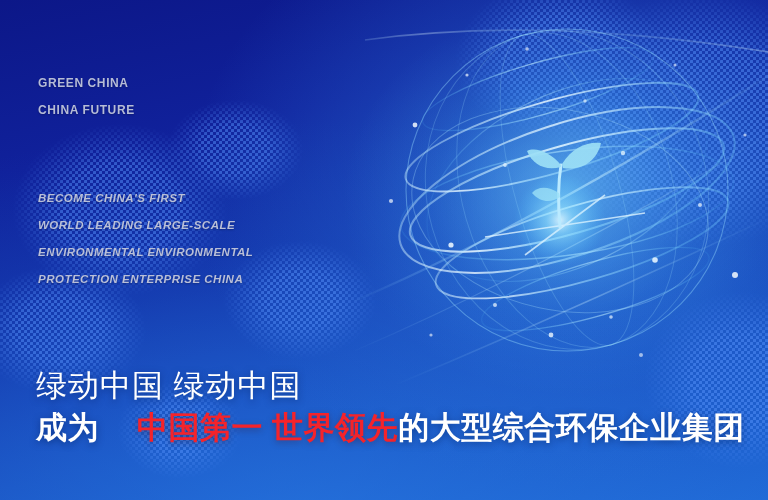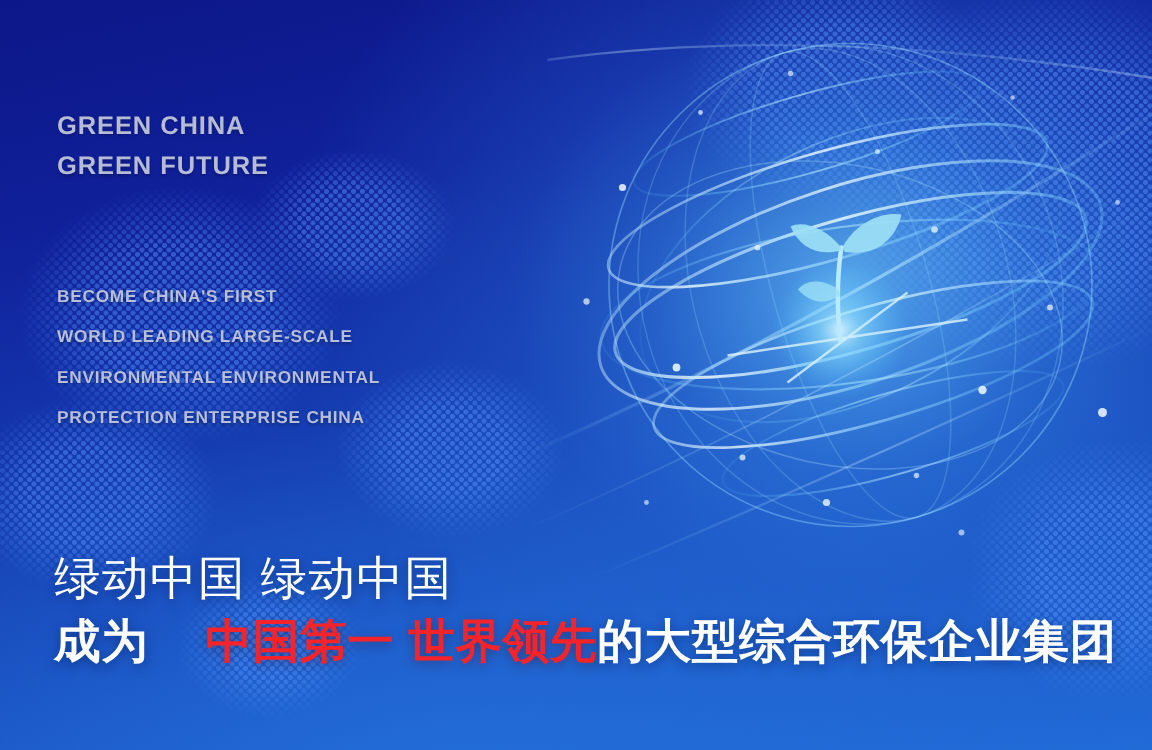--- a/index.html
+++ b/index.html
@@ -49,24 +49,24 @@
     background:radial-gradient(ellipse 300px 260px at 567px 200px, rgba(130,215,255,0.35) 0%, rgba(70,170,250,0.12) 45%, rgba(0,0,0,0) 75%);
     pointer-events:none;
   }
 
   
   .globe{position:absolute;left:355px;top:5px;width:420px;height:380px;}
 
   
   .en-top{position:absolute;left:38px;top:70px;}
   .en-top div{
-    color:#b6bcd6;font-size:17px;font-weight:bold;letter-spacing:.6px;
+    color:#b6bcd6;font-size:12px;font-weight:bold;letter-spacing:.6px;
     line-height:27px;text-shadow:0 1px 2px rgba(0,0,0,.25);
   }
-  .en-body{position:absolute;left:38px;top:185px;}
+  .en-body{position:absolute;left:38px;top:185px;font-style:italic;}
   .en-body div{
     color:#b9bfd8;font-size:11.5px;font-weight:bold;letter-spacing:.5px;
     line-height:27px;text-shadow:0 1px 2px rgba(0,0,0,.25);
   }
   .headline{position:absolute;left:36px;top:366px;width:730px;}
   .hl1{
     color:#ffffff;font-size:31px;font-weight:400;letter-spacing:1px;
     line-height:40px;white-space:nowrap;
     text-shadow:0 2px 7px rgba(0,30,90,.5);
   }
@@ -174,21 +174,21 @@
       <circle cx="390" cy="130" r="1.6" opacity="0.6"></circle>
       <circle cx="76" cy="330" r="1.6" opacity="0.6"></circle>
       <circle cx="286" cy="350" r="2.0" opacity="0.6"></circle>
     </g>
   </svg>
 
   <div class="glow-overlay"></div>
 
   <div class="en-top">
     <div>GREEN CHINA</div>
-    <div>GREEN FUTURE</div>
+    <div>CHINA FUTURE</div>
   </div>
 
   <div class="en-body">
     <div>BECOME CHINA'S FIRST</div>
     <div>WORLD LEADING LARGE-SCALE</div>
     <div>ENVIRONMENTAL ENVIRONMENTAL</div>
     <div>PROTECTION ENTERPRISE CHINA</div>
   </div>
 
   <div class="headline">

